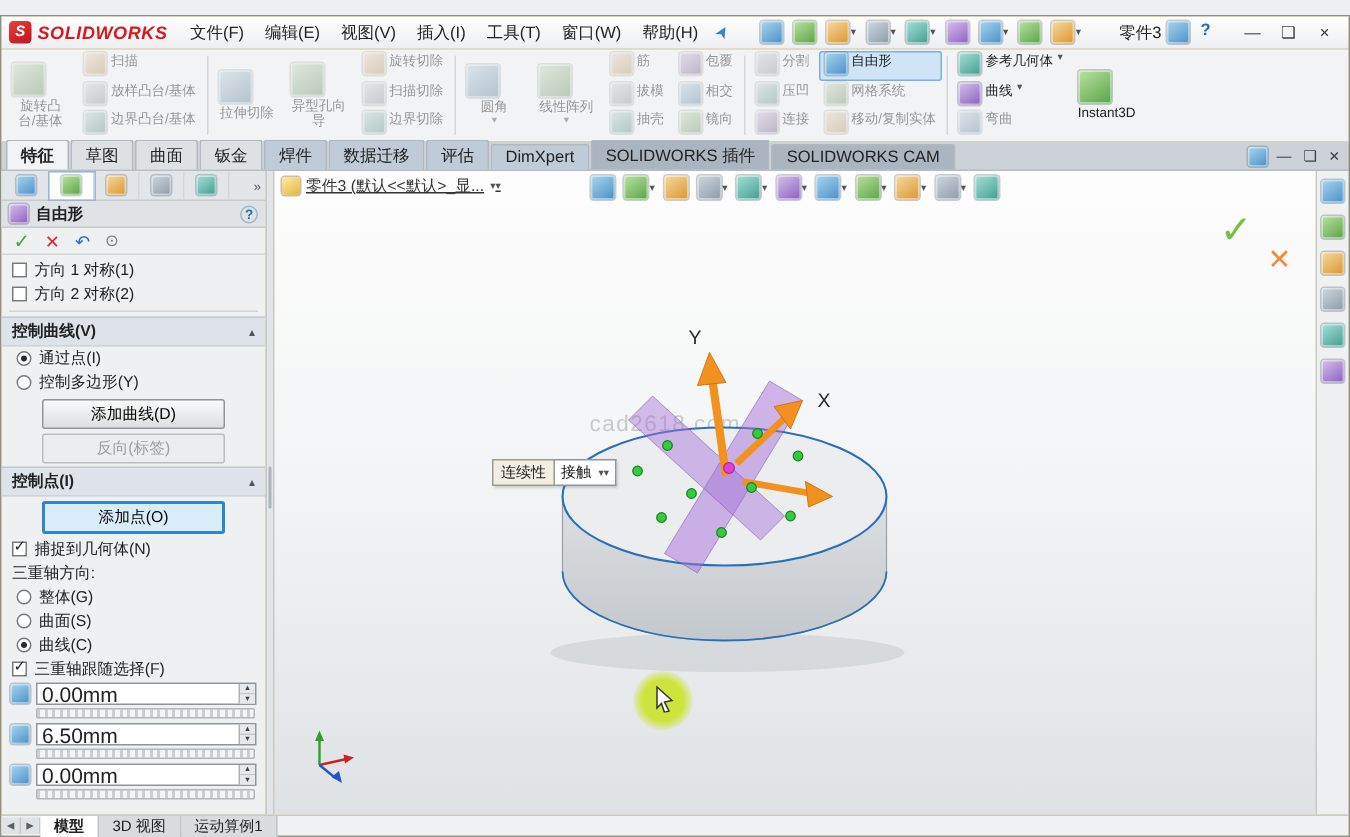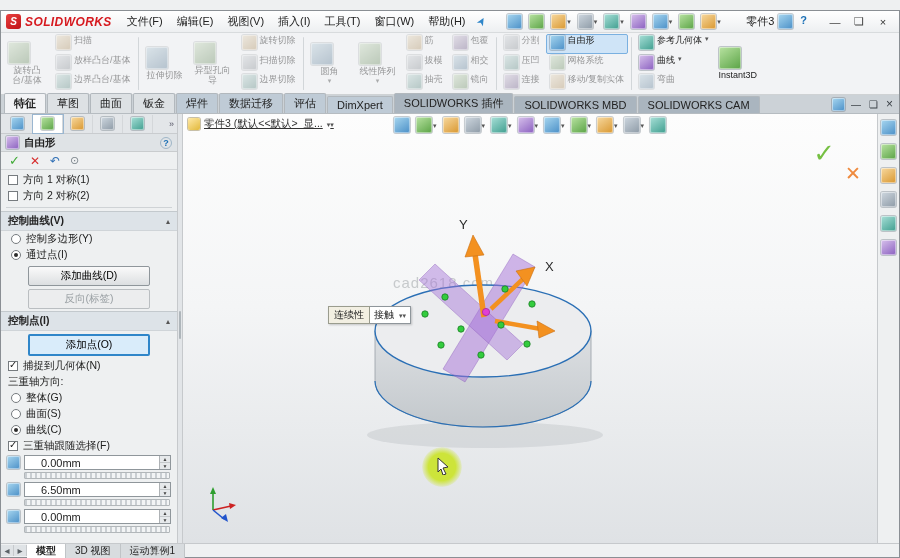--- a/index.html
+++ b/index.html
@@ -102,21 +102,21 @@
   .pm-section{display:flex;align-items:center;justify-content:space-between;padding:2px 7px;background:#dde3e8;border-top:1px solid #c3c9cd;border-bottom:1px solid #cfd4d8;font-weight:bold;margin-top:2px;}
   .chev{font-size:8px;color:#555;}
   .chev::before{content:"▴";}
   .pm-btn{display:block;margin:3px auto 2px;padding:2px 8px;width:122px;text-align:center;background:linear-gradient(#fafafa,#dcdfe1);border:1px solid #8f969b;border-radius:2px;font-size:10.5px;}
   .pm-btn.primary{border:2px solid #2f86c9;background:#d9ecfa;}
   .pm-btn.disabled{color:#9aa0a4;border-color:#babec1;background:#ecedee;}
   .spin-block{padding:1px 6px 2px;}
   .spin-row{display:flex;align-items:center;gap:4px;}
   .spin-ic{width:13px;height:13px;}
   .spin-field{flex:1;display:flex;align-items:stretch;border:1px solid #8f969b;background:#fff;height:15px;}
-  .spin-val{flex:1;padding:0 16px;font-size:11px;display:flex;align-items:center;}
+  .spin-val{flex:1;padding:0 3px;font-size:14px;display:flex;align-items:center;}
   .spin-btns{width:11px;display:flex;flex-direction:column;border-left:1px solid #aeb2b5;}
   .spin-btns span{flex:1;font-size:5px;line-height:6px;text-align:center;background:#e6e9eb;color:#444;}
   .spin-btns span:first-child{border-bottom:1px solid #c4c8ca;}
   .spin-up::before{content:"▲";}
   .spin-dn::before{content:"▼";}
   .ruler{height:7px;margin:2px 1px 0 17px;background:repeating-linear-gradient(90deg,#c9ced2 0 2px,#f2f4f5 2px 5px);border:1px solid #b2b7ba;border-radius:1px;}
 
   
   .splitter{width:6px;flex:0 0 6px;background:#e2e5e8;border-left:1px solid #c6c9cc;border-right:1px solid #c6c9cc;position:relative;}
   .splitter::after{content:"";position:absolute;top:46%;left:1px;width:2px;height:28px;background:#aeb5ba;border-radius:2px;}
@@ -456,21 +456,20 @@
       <span class="cmd-tab tinted">焊件</span>
 
       <span class="cmd-tab tinted">数据迁移</span>
 
       <span class="cmd-tab tinted">评估</span>
 
       <span class="cmd-tab tinted">DimXpert</span>
 
       <span class="cmd-tab dark">SOLIDWORKS 插件</span>
 
-      <span class="cmd-tab dark">SOLIDWORKS MBD</span>
 
       <span class="cmd-tab dark">SOLIDWORKS CAM</span>
     </div>
 
   <div class="main">
 
     <div class="left-panel">
       <div class="mgr-tabs">
 
         <span class="mgr-more"></span>
@@ -518,26 +517,26 @@
           <span class="checkbox"></span>
           <span class="pm-label">方向 2 对称(2)</span>
         </div>
         <div class="pm-div"></div>
 
         <div class="pm-section">
           <span>控制曲线(V)</span>
           <span class="chev"></span>
         </div>
         <div class="pm-row pm-sub">
+          <span class="radio selected"></span>
+          <span class="pm-label">通过点(I)</span>
+        </div>
+        <div class="pm-row pm-sub">
           <span class="radio"></span>
           <span class="pm-label">控制多边形(Y)</span>
-        </div>
-        <div class="pm-row pm-sub">
-          <span class="radio selected"></span>
-          <span class="pm-label">通过点(I)</span>
         </div>
         <button class="pm-btn">添加曲线(D)</button>
         <button class="pm-btn disabled">反向(标签)</button>
 
         <div class="pm-section">
           <span>控制点(I)</span>
           <span class="chev"></span>
         </div>
         <button class="pm-btn primary">添加点(O)</button>
         <div class="pm-row">

